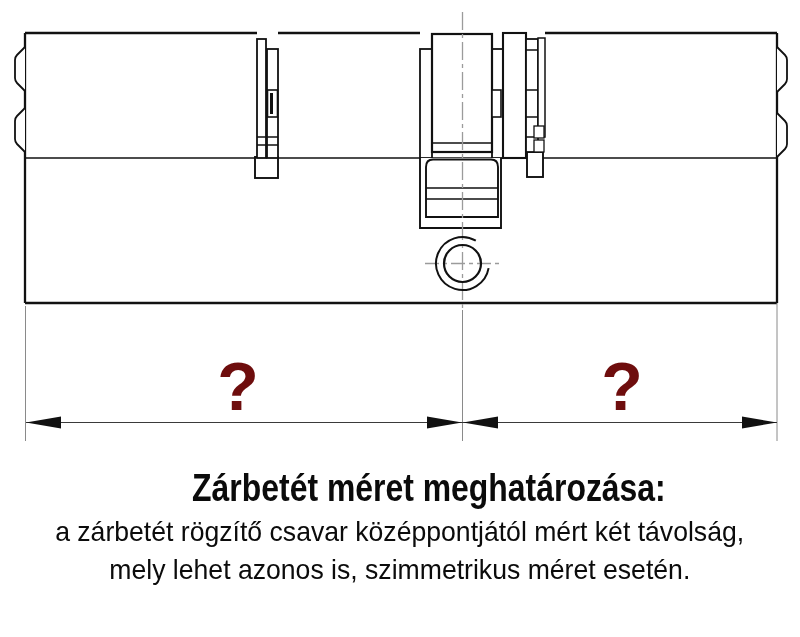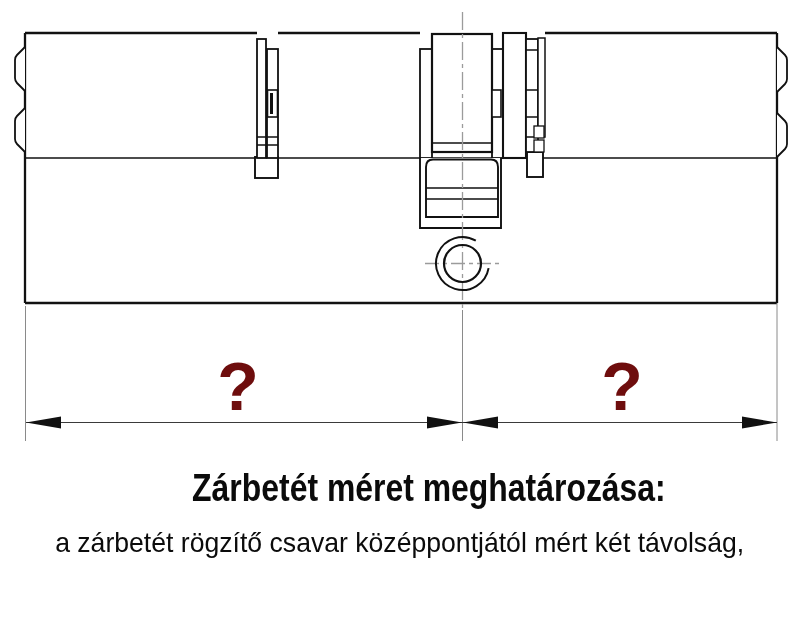--- a/index.html
+++ b/index.html
@@ -14,21 +14,21 @@
   }
   .caption-title{
     position:absolute;left:0;top:467px;width:800px;text-align:center;margin-left:29px;
   }
   .caption-title .inner{
     display:inline-block;white-space:nowrap;
     font-weight:bold;font-size:38px;letter-spacing:0px;color:#0b0b0b;
     transform:scaleX(0.84);transform-origin:center;
   }
   .caption-desc{
-    position:absolute;left:0;top:524px;width:800px;text-align:center;
+    position:absolute;left:0;top:513px;width:800px;text-align:center;
     font-size:28px;line-height:38px;color:#0b0b0b;
   }
   .caption-desc .inner{
     display:inline-block;white-space:nowrap;
     transform:scaleX(0.95);transform-origin:center;
   }
 </style>
 </head>
 <body>
 
@@ -110,15 +110,18 @@
   </svg>
 
   <div class="caption-title">
     <span class="inner">Zárbetét méret meghatározása:</span>
   </div>
 
   <div class="caption-desc">
     <div>
       <span class="inner">a zárbetét rögzítő csavar középpontjától mért két távolság,</span>
     </div>
+    <div>
+      <span class="inner">mely lehet azonos is, szimmetrikus méret esetén.</span>
+    </div>
   </div>
 
 </div>
 
 </body></html>

